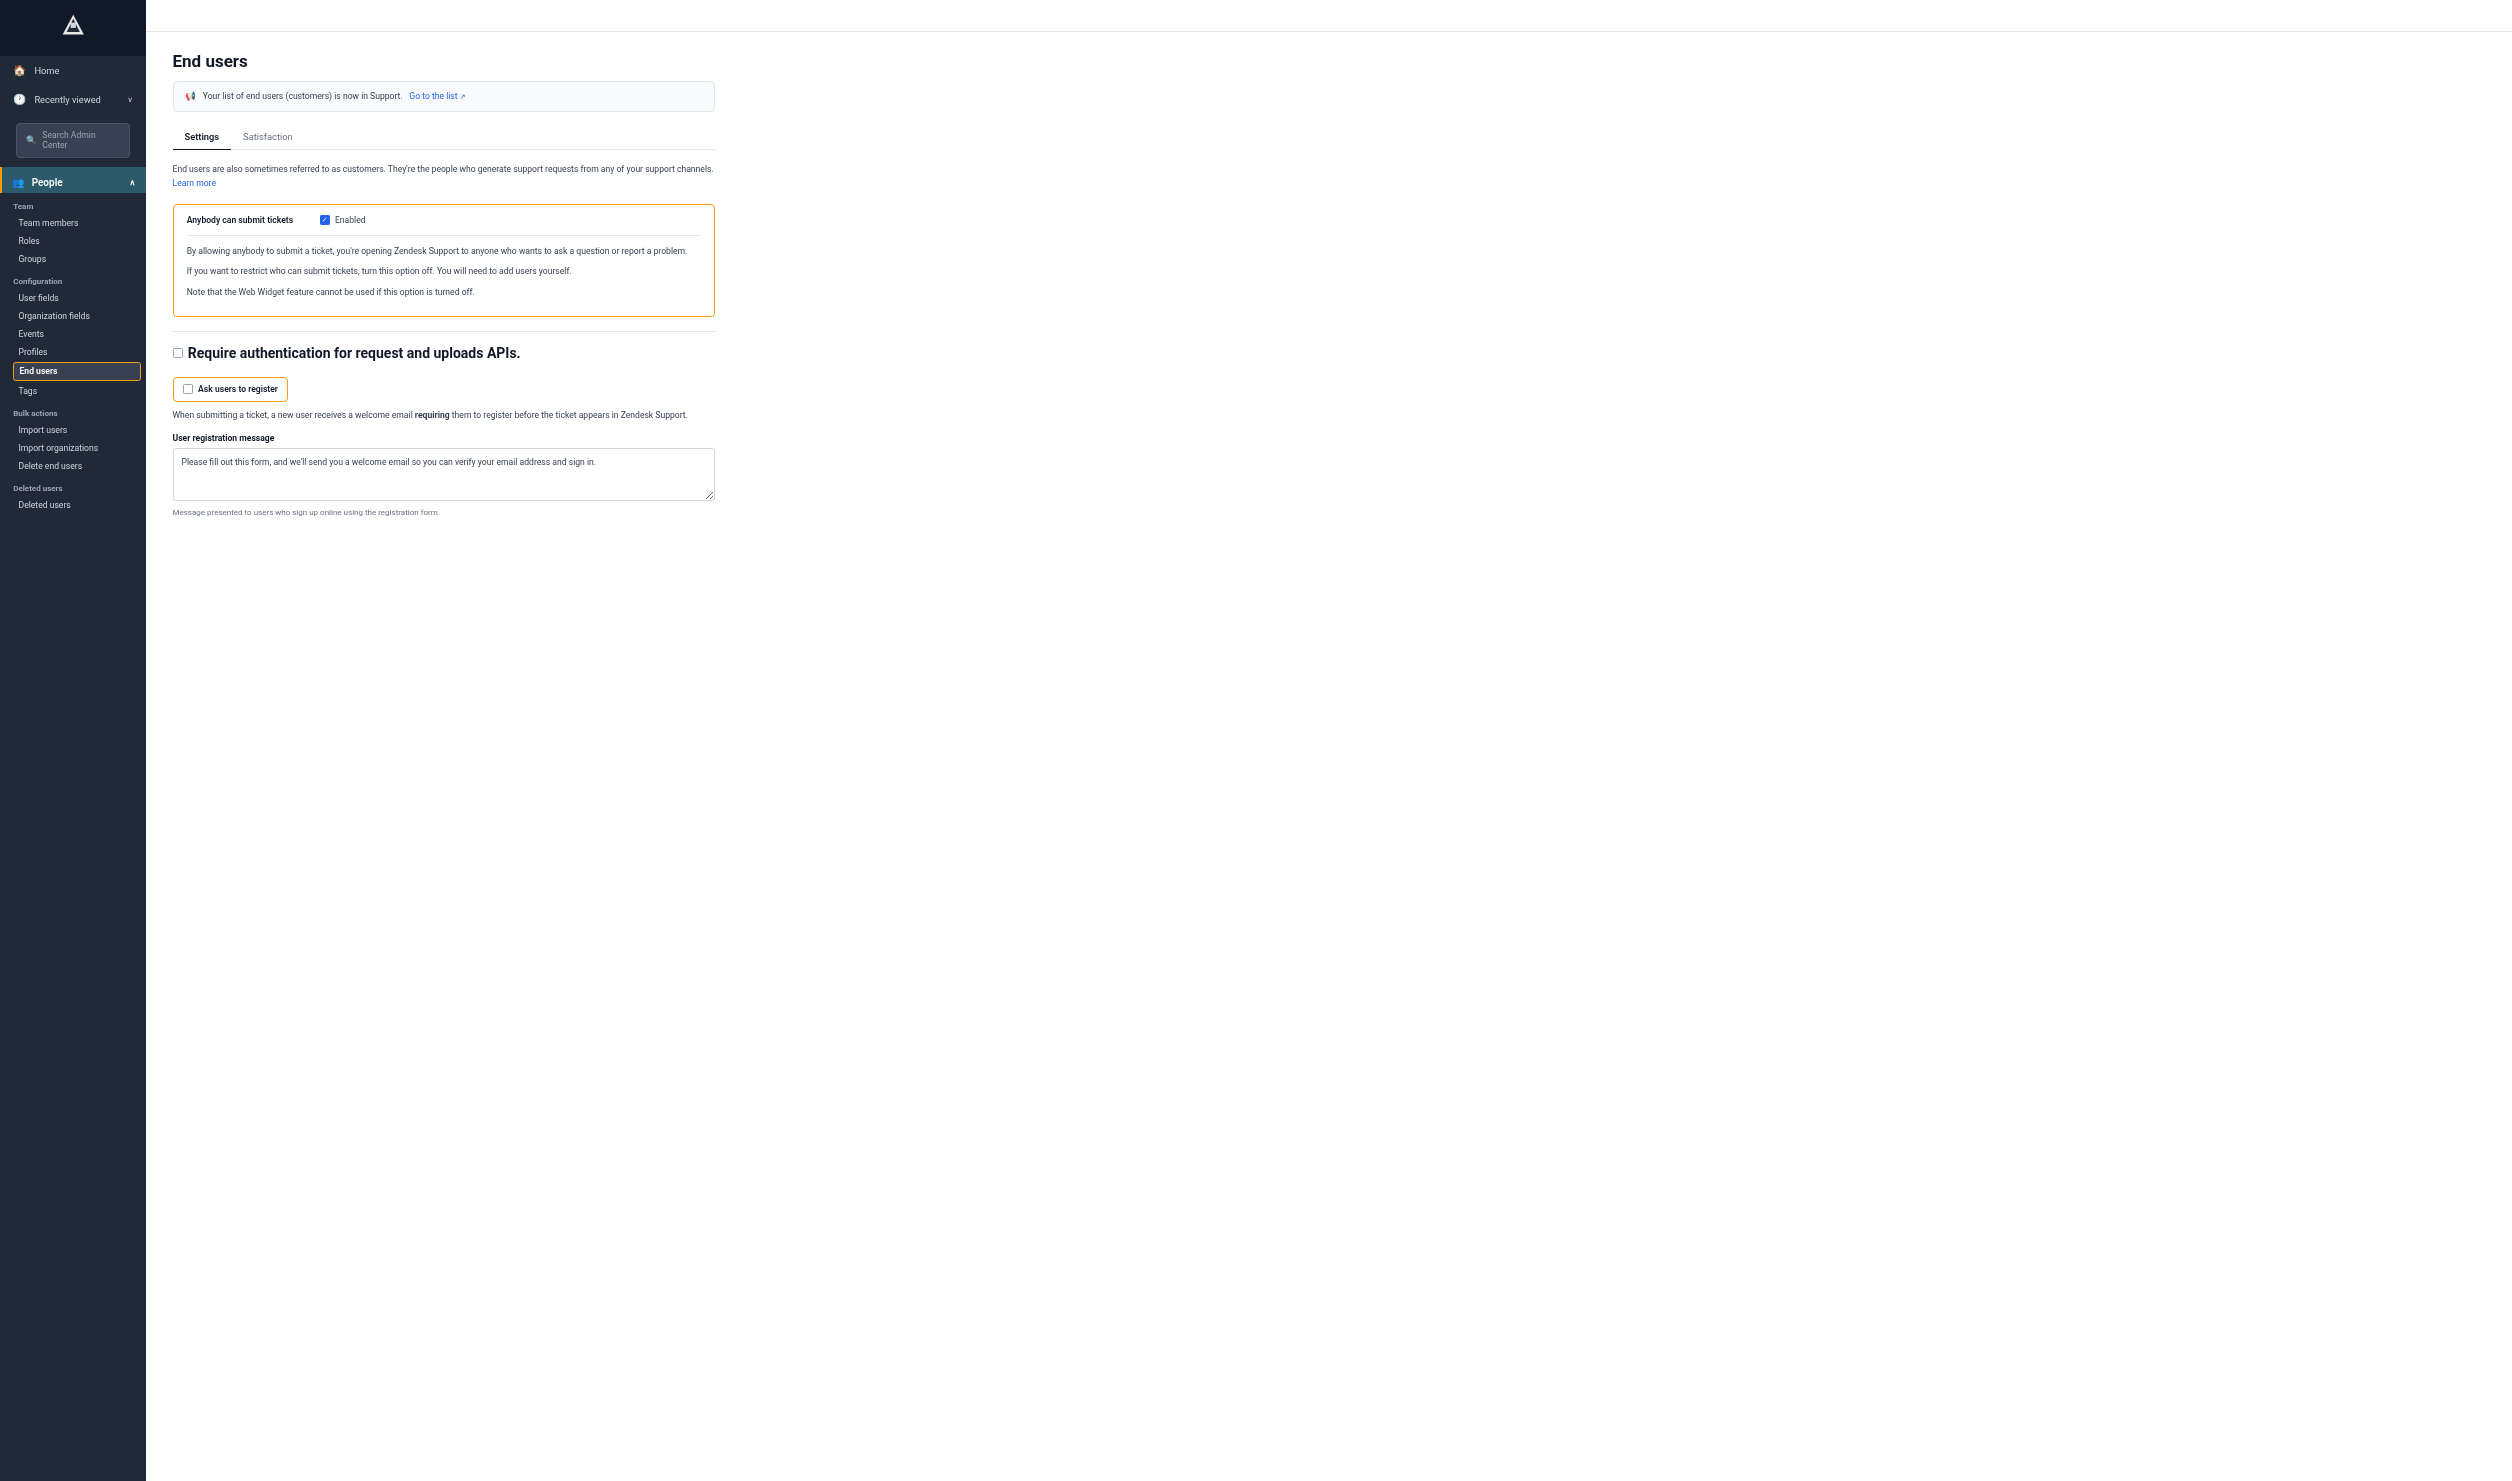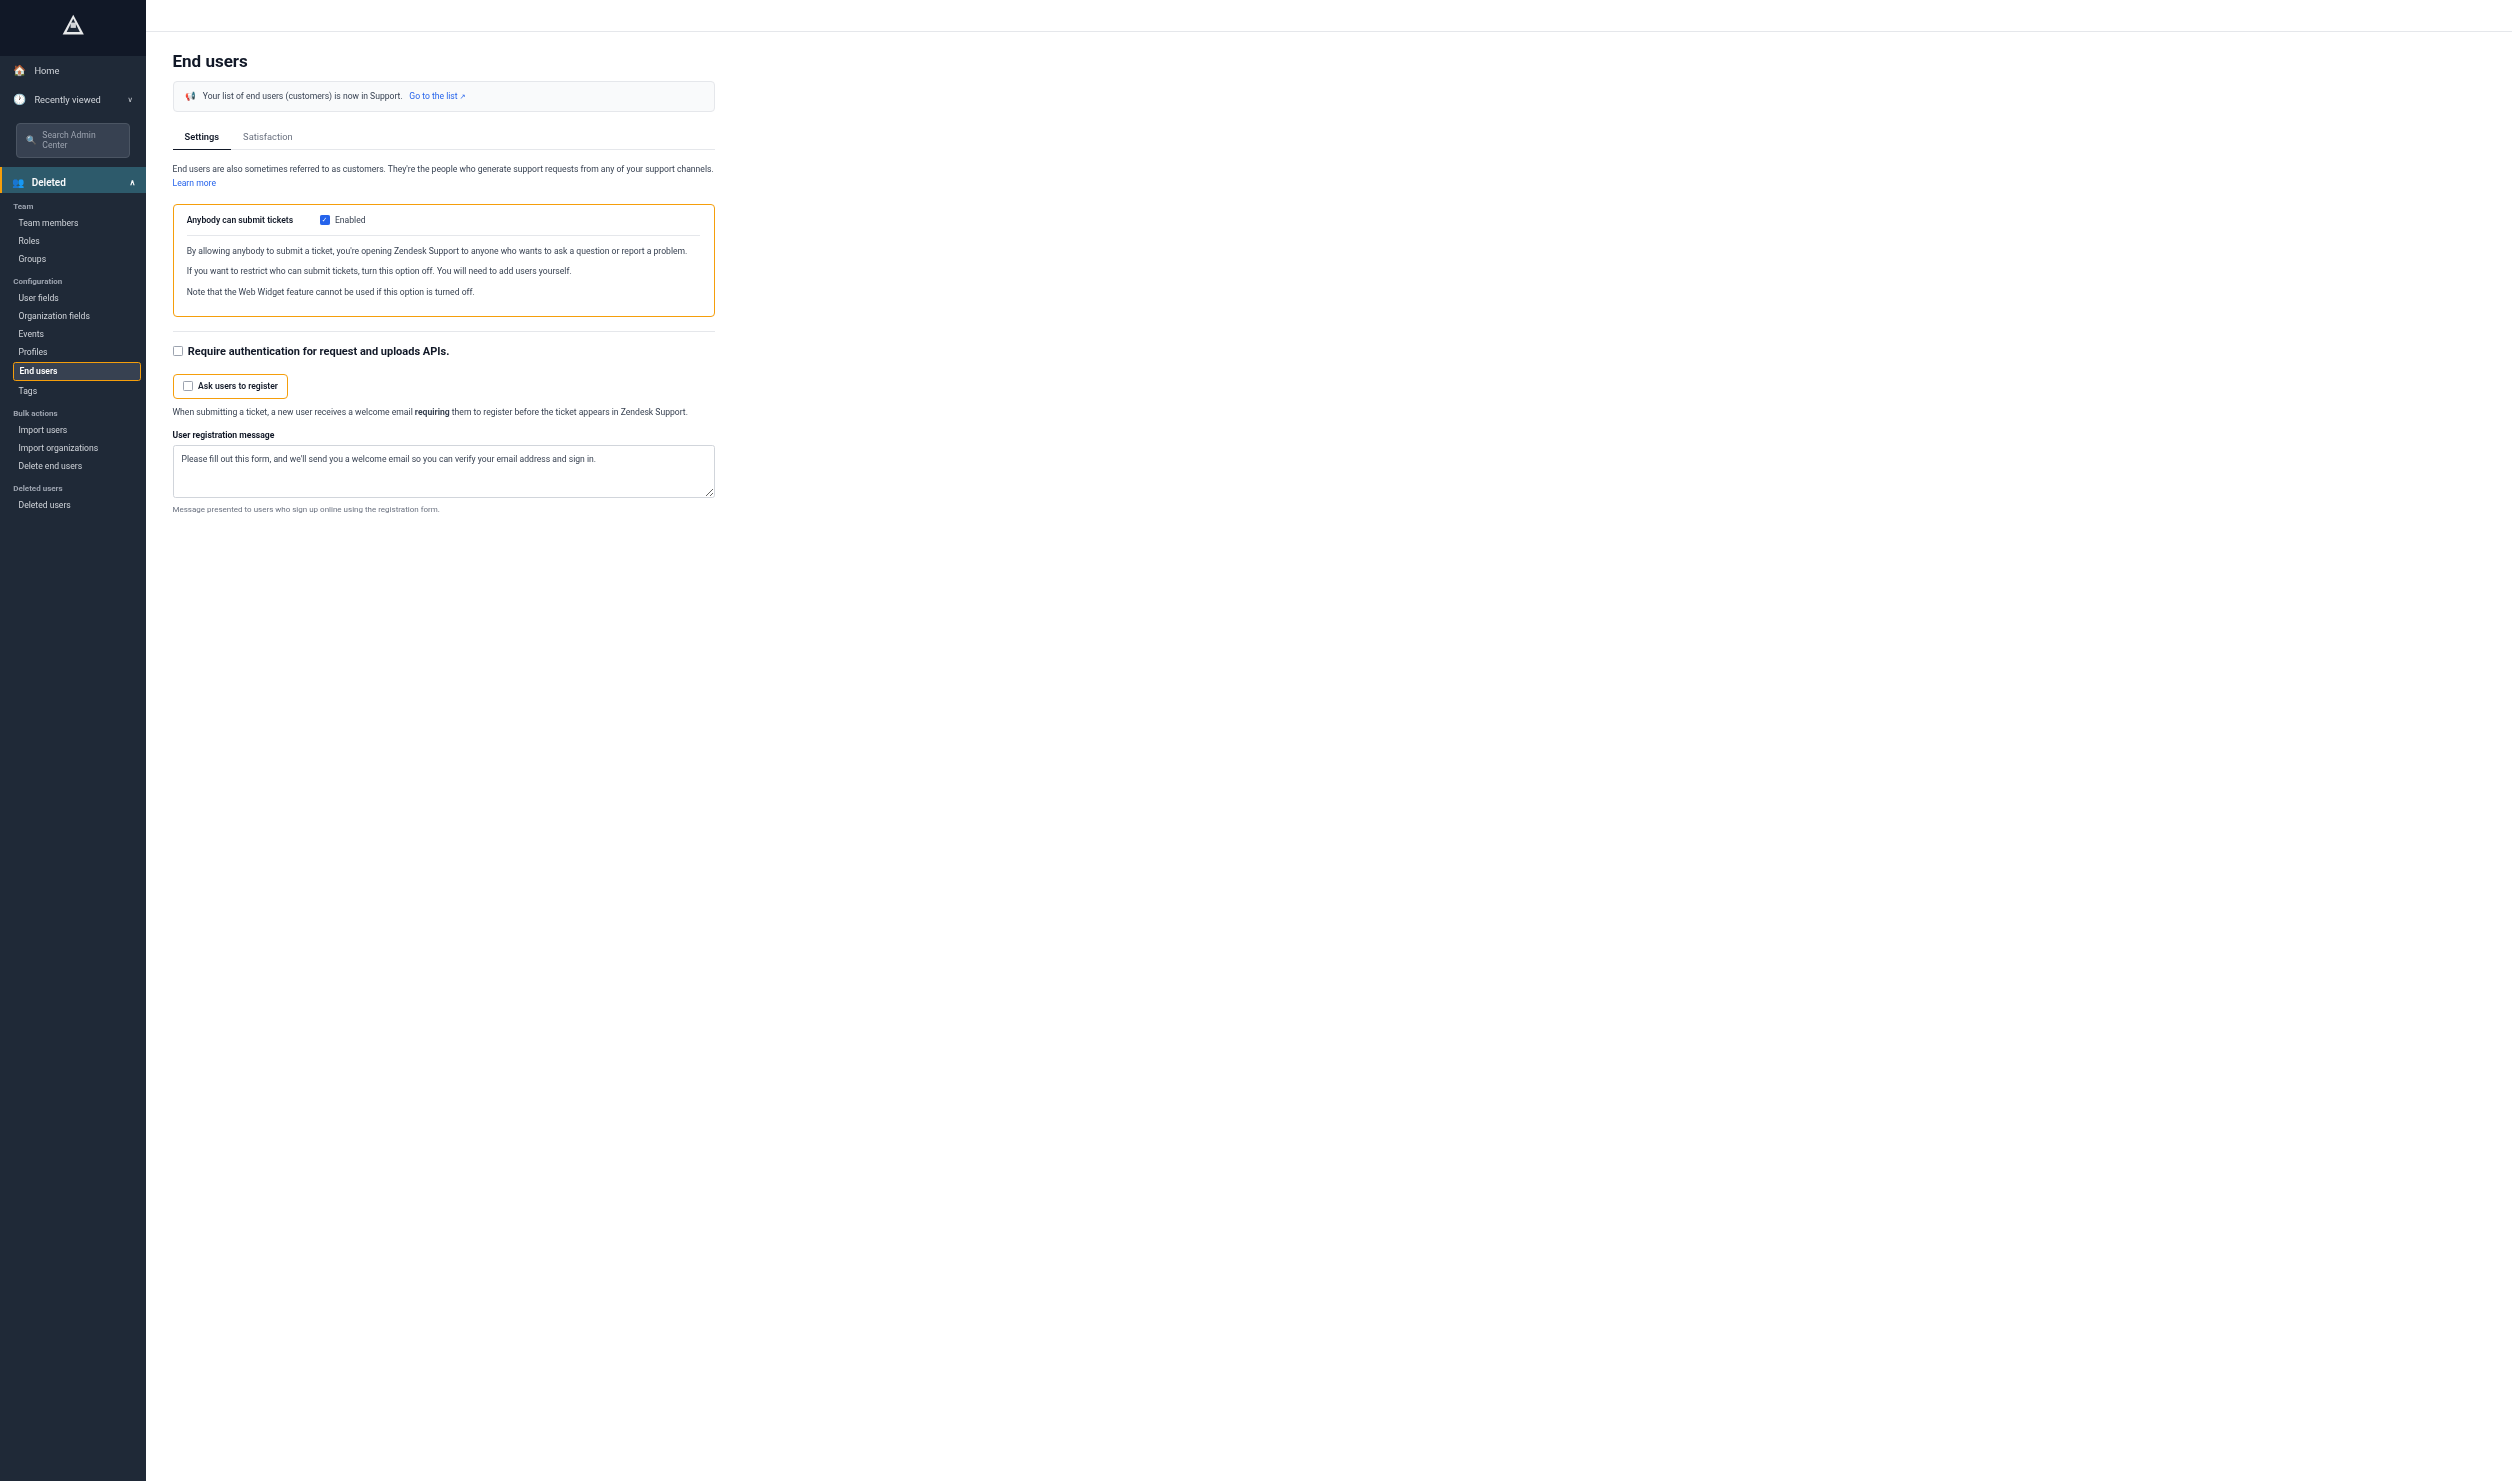--- a/index.html
+++ b/index.html
@@ -225,21 +225,21 @@
       line-height: 1.6;
     }
 
     .divider { border: none; border-top: 0.7px solid #e5e7eb; margin: 13.2px 0; }
 
     .auth-section { margin-bottom: 13.2px; }
     .auth-header {
       display: flex;
       align-items: center;
       gap: 5.3px;
-      font-size: 11px;
+      font-size: 14px;
       font-weight: 700;
       color: #111827;
       margin-bottom: 6.6px;
     }
     .checkbox-empty {
       width: 10px;
       height: 10px;
       border: 1.3px solid #9ca3af;
       border-radius: 1.3px;
       display: inline-flex;
@@ -329,21 +329,21 @@
 
   <div style="padding: 5.3px 8px;">
     <div class="sidebar-search">
       <span>🔍</span>
       <span style="font-size:8.6px;color:#9ca3af;">Search Admin Center</span>
     </div>
   </div>
 
   <div class="sidebar-section-header">
     <span>👥</span>
-    <span>Deleted</span>
+    <span>People</span>
     <span class="chevron">∧</span>
   </div>
 
   <div>
     <div class="sidebar-group-label">Team</div>
     <a class="sidebar-link">Team members</a>
     <a class="sidebar-link">Roles</a>
     <a class="sidebar-link">Groups</a>
   </div>
 

